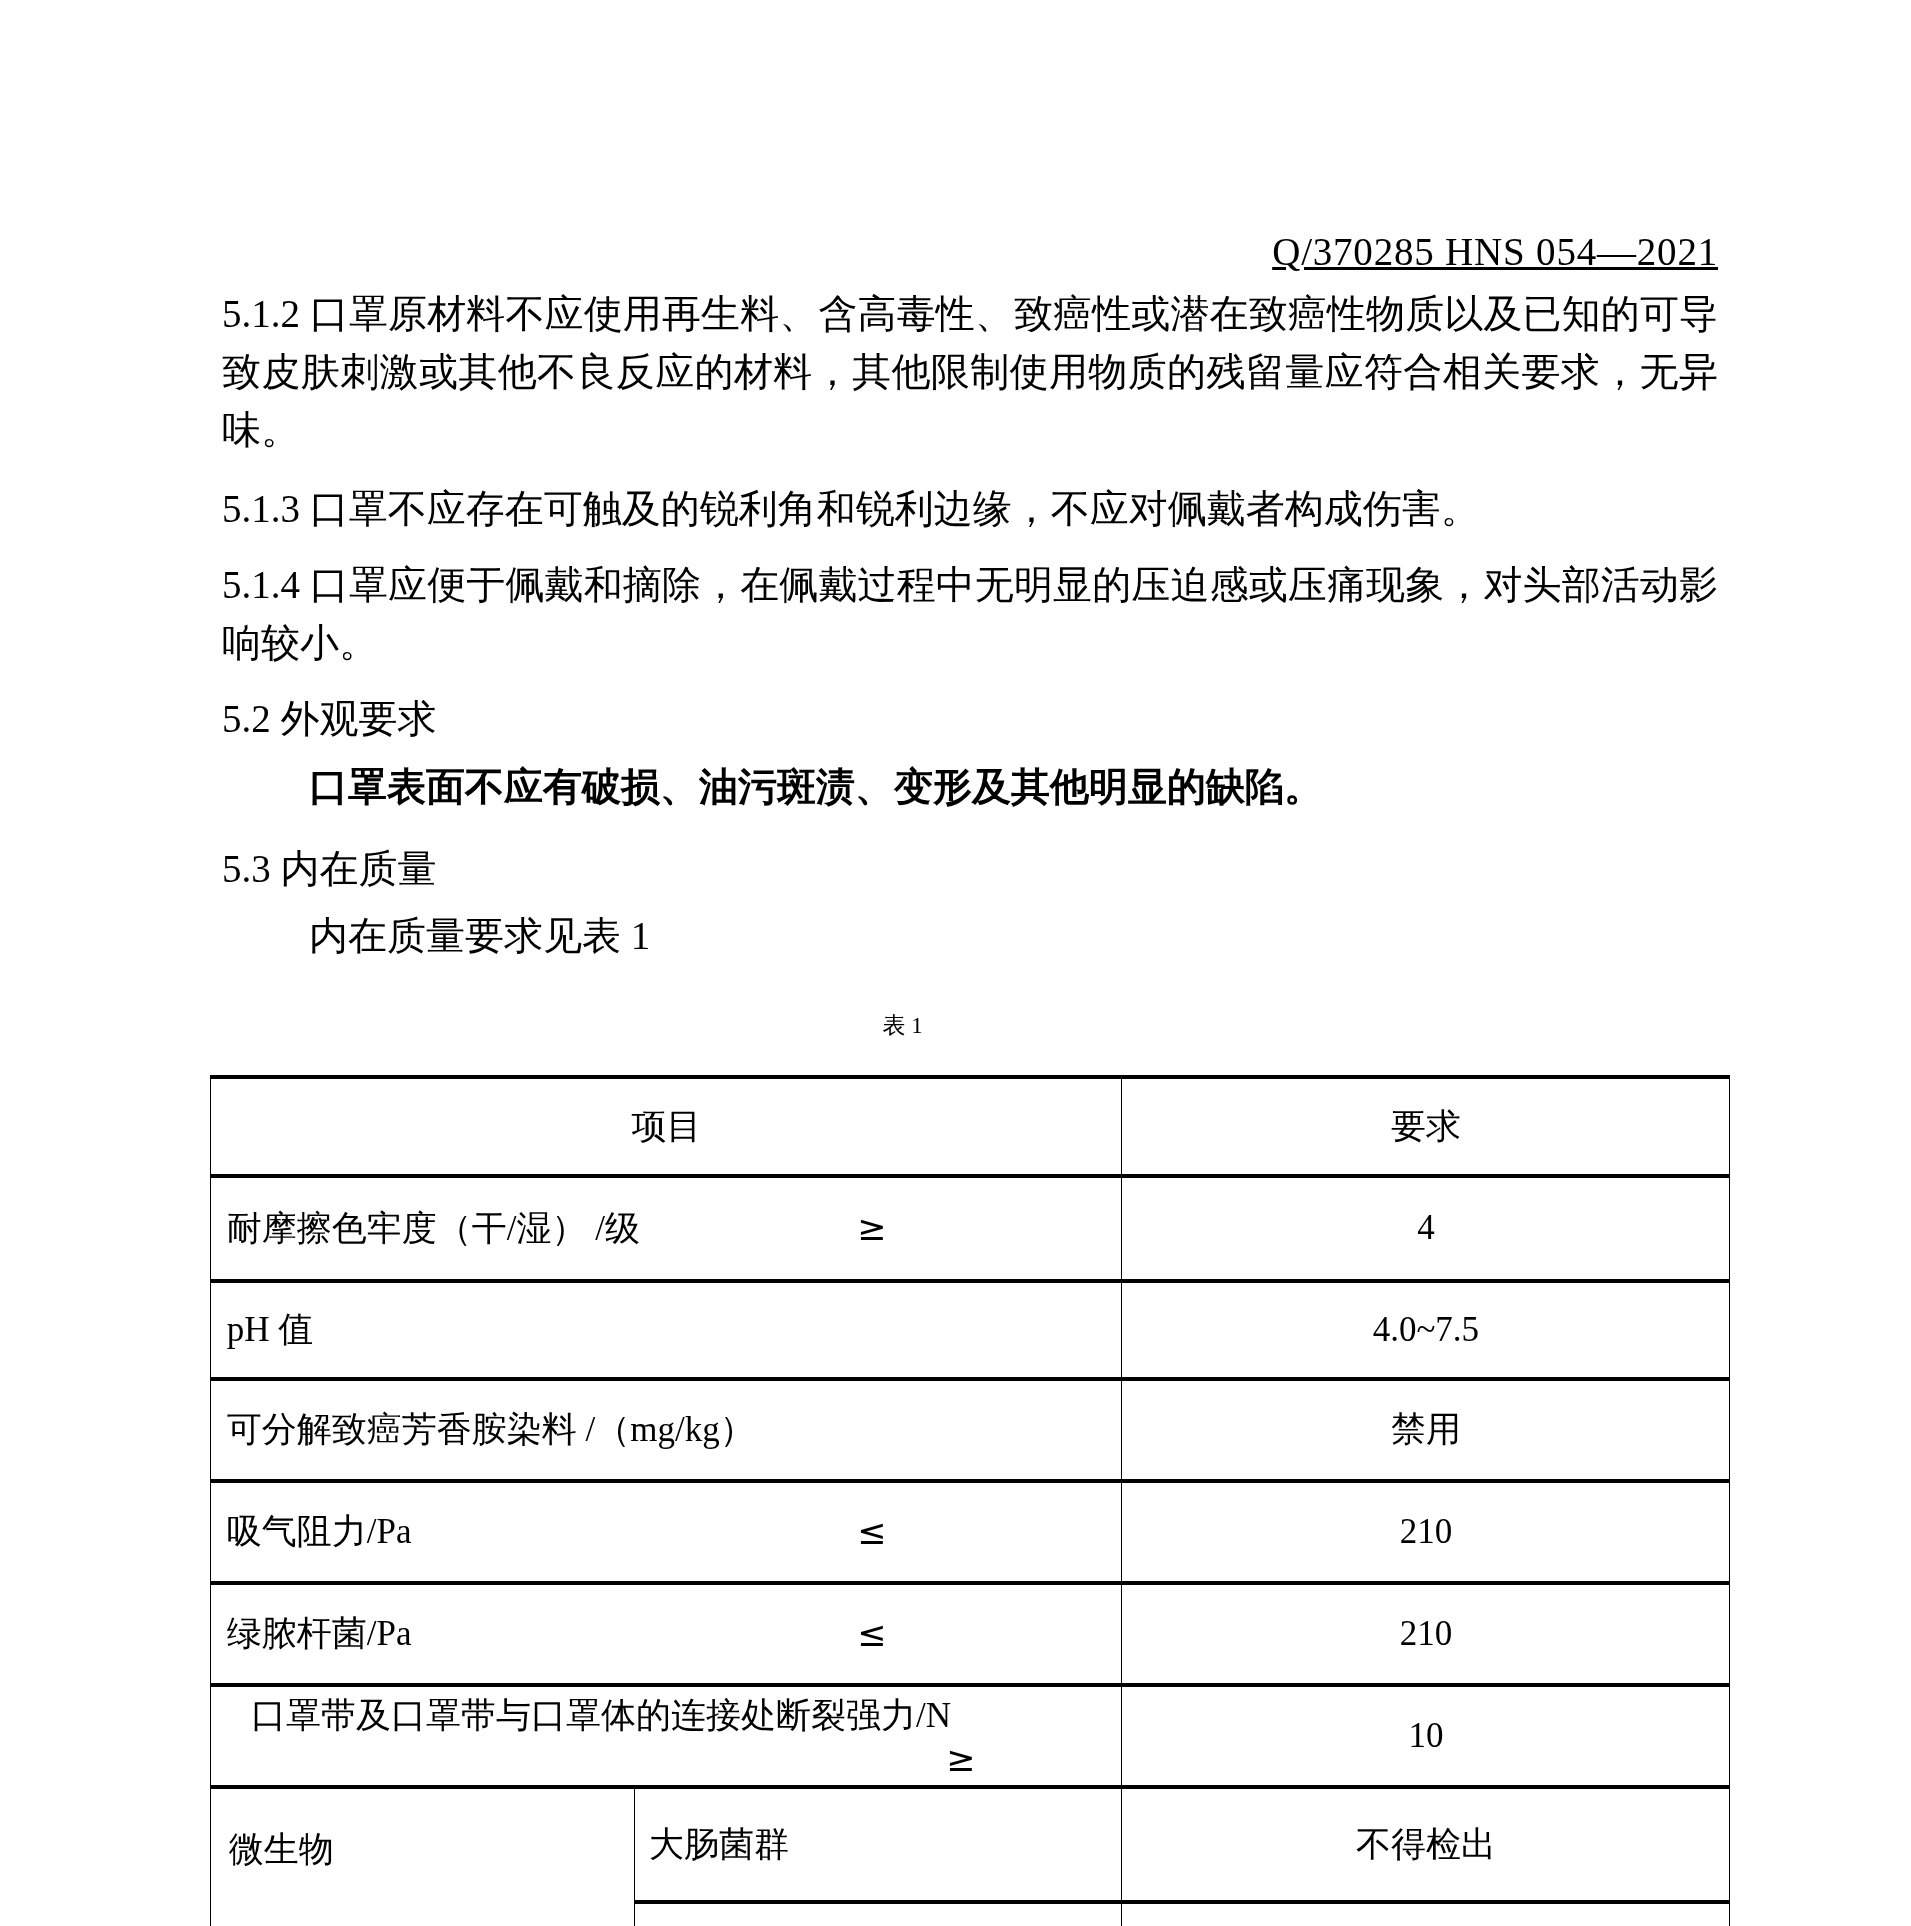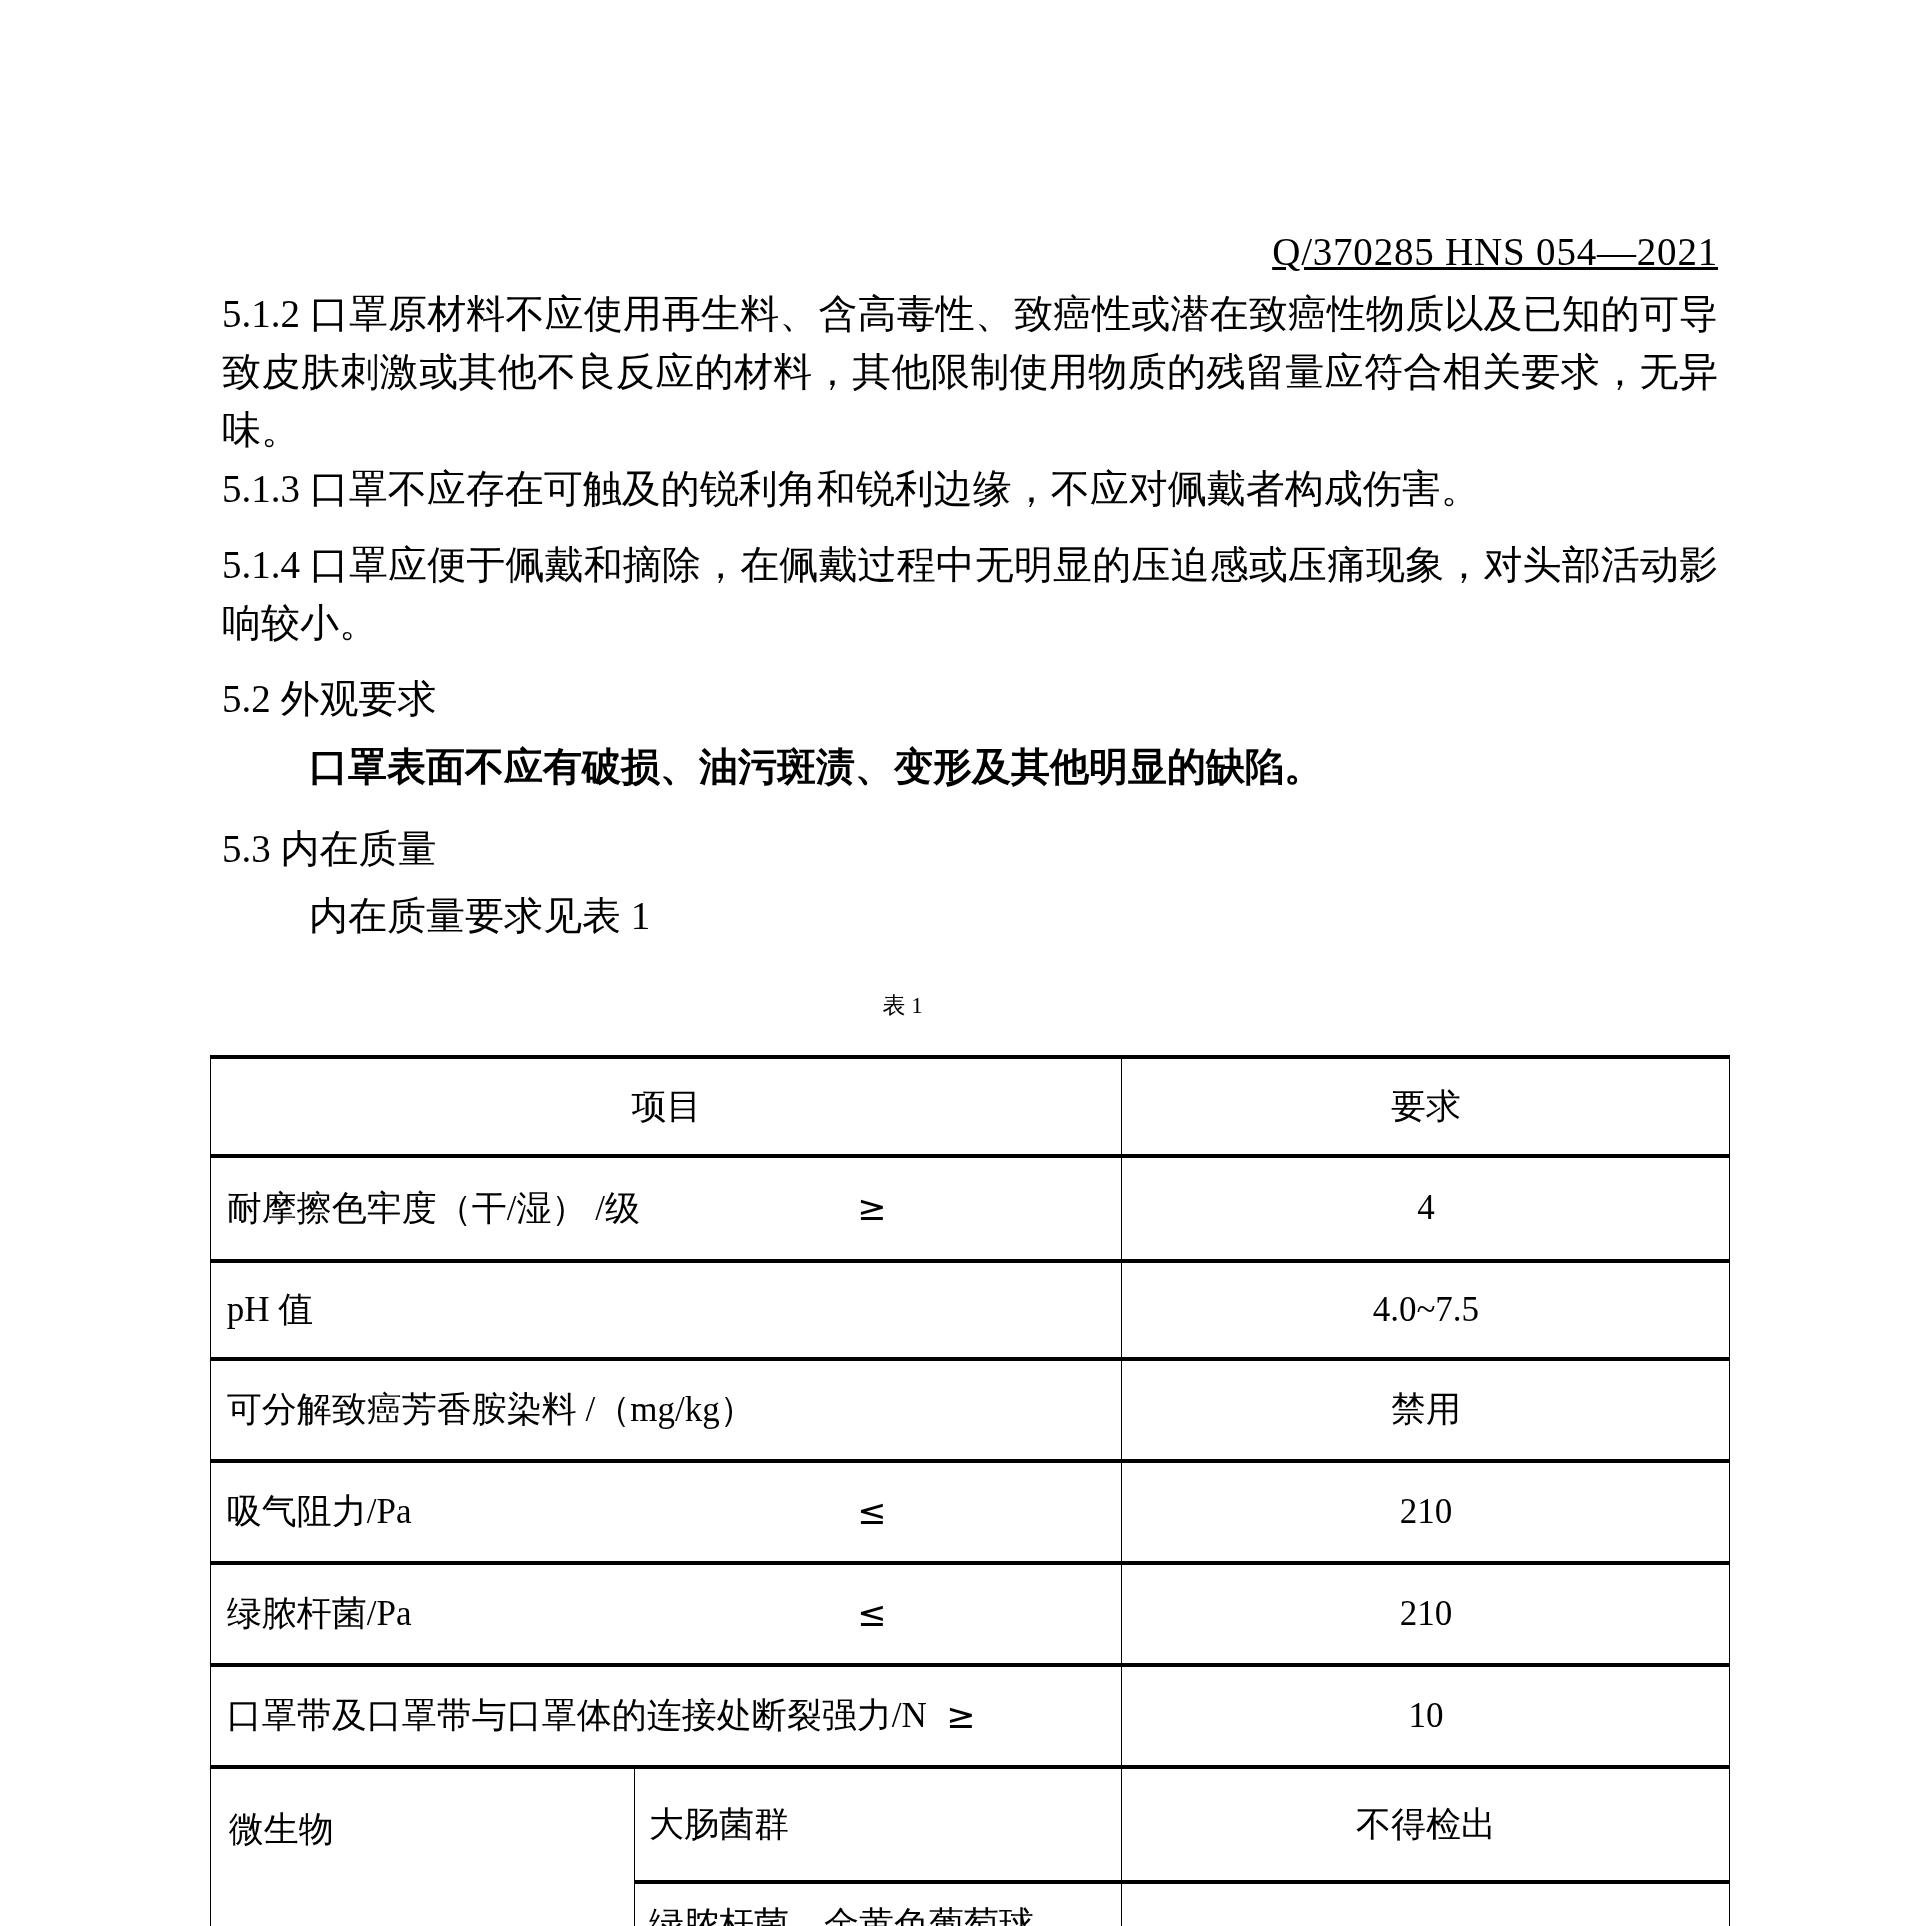--- a/index.html
+++ b/index.html
@@ -20,21 +20,21 @@
     margin:0 0 3.9px 0;
     letter-spacing:0.8px;
     text-decoration:underline;
   }
   .para{
     margin:0;
     line-height:58px;
     text-align:justify;
   }
   .indent{padding-left:87px;text-align:left;}
-  .mb14{margin-bottom:1px;}
+  .mb14{margin-bottom:21px;}
   .mb46{margin-bottom:17.7px;}
   .mb28{margin-bottom:18px;}
   .mb27{margin-bottom:10.4px;}
   .mb62{margin-bottom:24px;font-weight:bold;}
   .mb23{margin-bottom:8.9px;}
   .mb89{margin-bottom:34px;}
   .tbl-caption{
     text-align:center;
     font-size:23px;
     line-height:54px;
@@ -63,21 +63,21 @@
     display:flex;
     align-items:center;
     padding-left:15.4px;
   }
   .sub-row{padding-left:13.5px;align-items:center;}
   .sym{
     margin-left:auto;
     font-family:"DejaVu Sans","Liberation Sans",sans-serif;
   }
   .pr-a{padding-right:235px;}
-  .pr-b{padding-right:146px;}
+  .pr-b{padding-right:146px;flex-direction:column;}
   .val{text-align:center;padding-right:73px;}
   .th-item{text-align:center;padding-right:300px;}
   .th-req{text-align:center;padding-right:154px;}
   .group-cell{
     vertical-align:top !important;
     padding:37px 0 0 17.3px !important;
   }
   .two-line-label{
     line-height:53px;
     padding:0 23px 0 13.5px;

